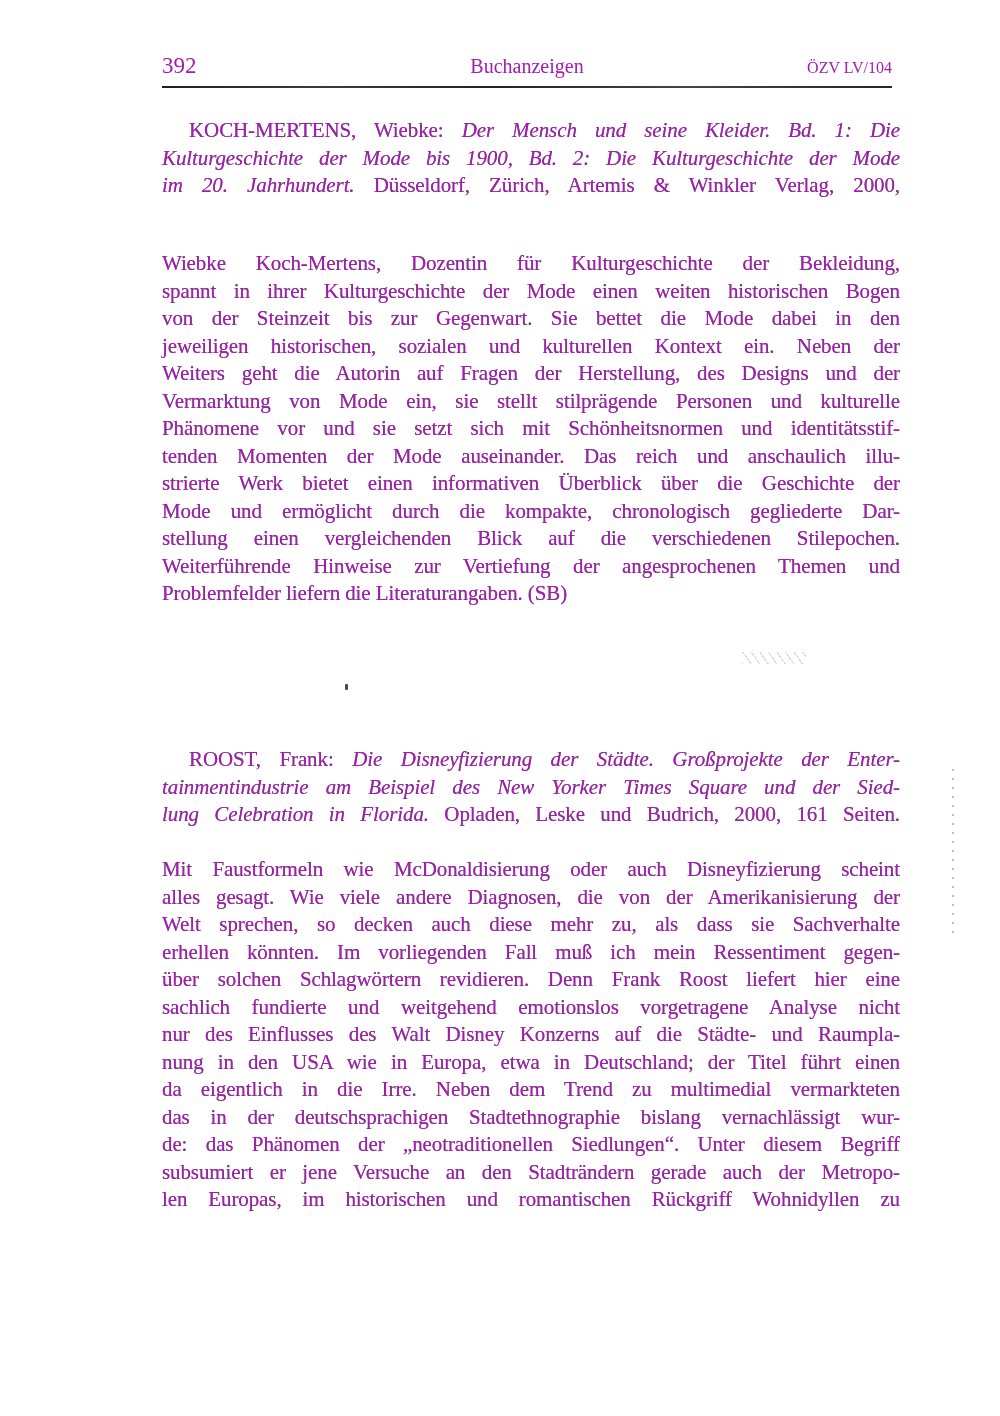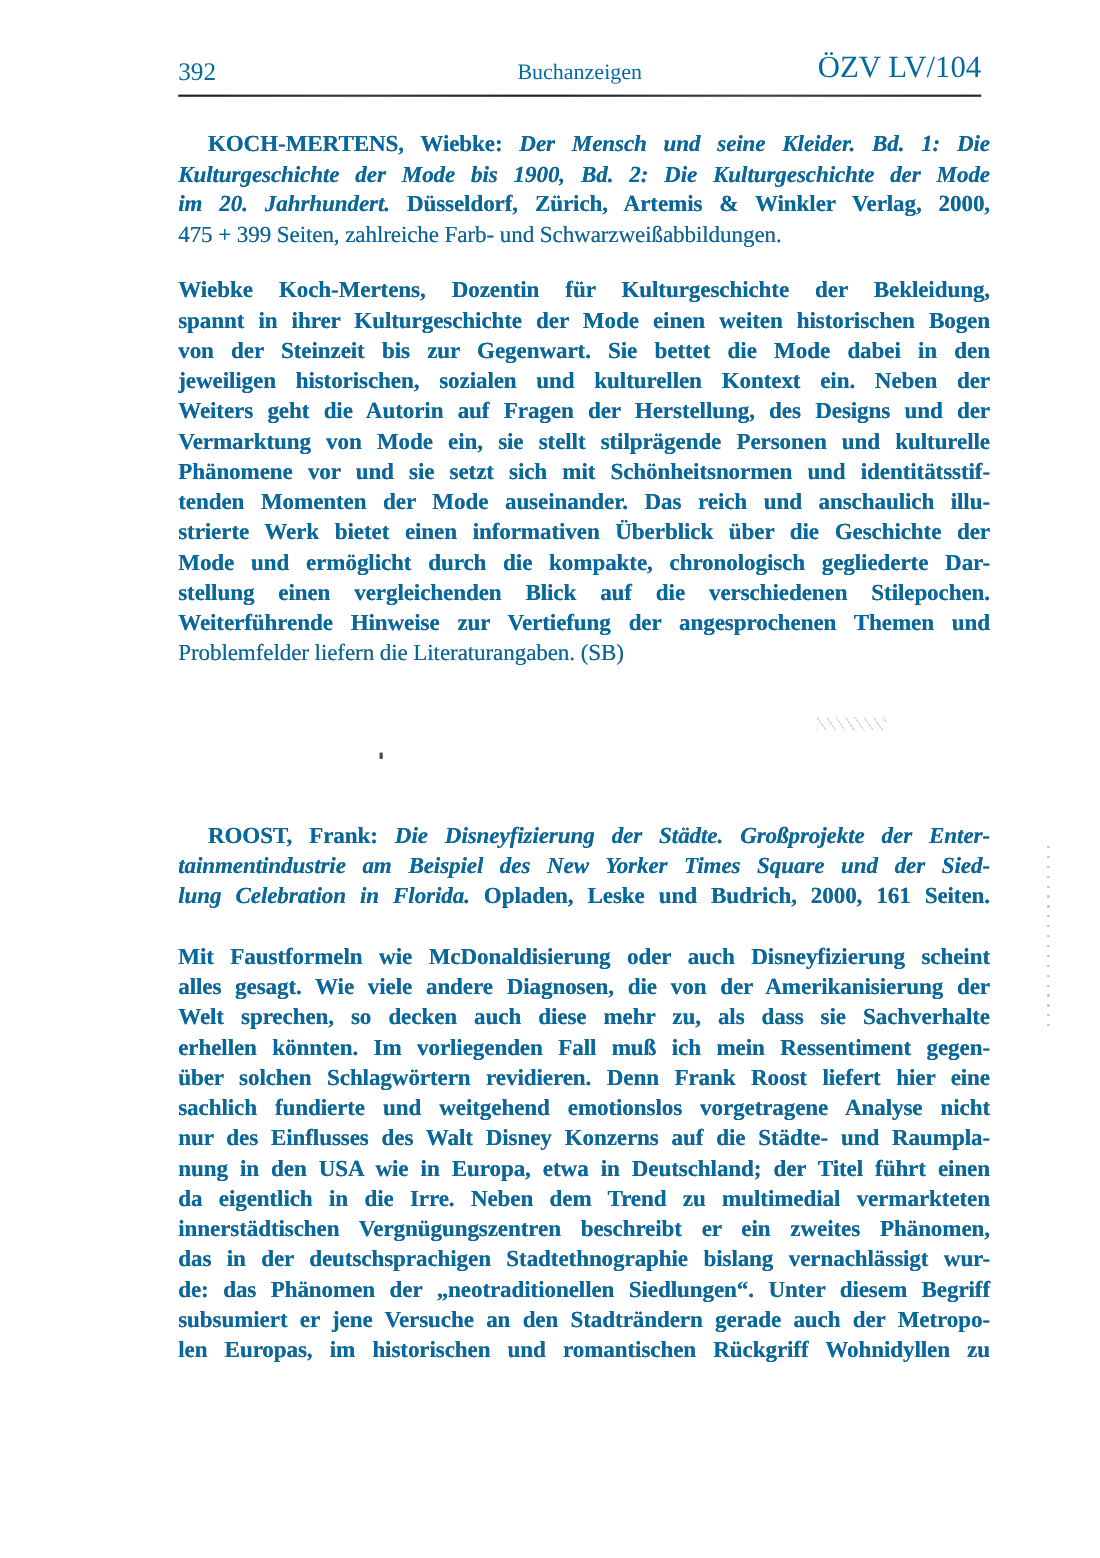--- a/index.html
+++ b/index.html
@@ -2,61 +2,61 @@
 <html><head>
 <meta charset="utf-8">
 <style>
   html, body { margin: 0; padding: 0; background: #ffffff; }
   .page {
     position: relative;
     width: 1000px;
     height: 1416px;
     background: #ffffff;
     font-family: "Liberation Serif", "DejaVu Serif", serif;
-    color: #0369a1;
+    color: #a21caf;
     overflow: hidden;
   }
   
   .pagehead {
     position: absolute;
     left: 162px;
     top: 52px;
     width: 730px;
     height: 25px;
   }
   .pagehead .pnum {
     position: absolute; left: 0; bottom: 0;
     font-size: 23px; line-height: 1;
   }
   .pagehead .rtitle {
     position: absolute; left: 0; bottom: 1px; width: 100%;
     text-align: center; font-size: 20px; line-height: 1;
   }
   .pagehead .jref {
     position: absolute; right: 0; bottom: 1px;
-    font-size: 28px; line-height: 1;
+    font-size: 16px; line-height: 1;
   }
   .rule {
     position: absolute;
     left: 162px; top: 86px;
     width: 730px; height: 2px;
     background: linear-gradient(90deg,#1f1f1f 0%,#3c3c3c 22%,#222 45%,#454545 72%,#262626 100%);
   }
   
   .textblock {
     position: absolute;
     left: 162px;
     width: 738px;
     font-size: 21px;
     line-height: 27.5px;
     letter-spacing: -0.1px;
     text-shadow: 0 0 0.4px rgba(0,0,0,0.55);
   }
   .tline { text-align: left; }
-  .tline.fill { text-align: justify; text-align-last: justify; font-weight: bold; -moz-text-align-last: justify; }
+  .tline.fill { text-align: justify; text-align-last: justify; -moz-text-align-last: justify; }
   .tline.indent { text-indent: 27px; }
   .it { font-style: italic; }
   
   .speck {
     position: absolute; left: 345px; top: 684px;
     width: 3px; height: 6px; background: #4a4a4a; border-radius: 1px;
   }
   .smudge {
     position: absolute; left: 742px; top: 652px;
     width: 64px; height: 12px;
@@ -79,21 +79,20 @@
     <span class="rtitle">Buchanzeigen</span>
     <span class="jref">ÖZV LV/104</span>
   </div>
 
   <div class="rule"></div>
 
   <div class="textblock" style="top:117px">
       <div class="tline fill indent"><span>KOCH-MERTENS, Wiebke: </span><span class="it">Der Mensch und seine Kleider. Bd. 1: Die</span></div>
       <div class="tline fill"><span class="it">Kulturgeschichte der Mode bis 1900, Bd. 2: Die Kulturgeschichte der Mode</span></div>
       <div class="tline fill"><span class="it">im 20. Jahrhundert.</span><span> Düsseldorf, Zürich, Artemis &amp; Winkler Verlag, 2000,</span></div>
-      <div class="tline"><span>475 + 399 Seiten, zahlreiche Farb- und Schwarzweißabbildungen.</span></div>
     </div>
 
   <div class="textblock" style="top:250px">
       <div class="tline fill"><span>Wiebke Koch-Mertens, Dozentin für Kulturgeschichte der Bekleidung,</span></div>
       <div class="tline fill"><span>spannt in ihrer Kulturgeschichte der Mode einen weiten historischen Bogen</span></div>
       <div class="tline fill"><span>von der Steinzeit bis zur Gegenwart. Sie bettet die Mode dabei in den</span></div>
       <div class="tline fill"><span>jeweiligen historischen, sozialen und kulturellen Kontext ein. Neben der</span></div>
       <div class="tline fill"><span>Weiters geht die Autorin auf Fragen der Herstellung, des Designs und der</span></div>
       <div class="tline fill"><span>Vermarktung von Mode ein, sie stellt stilprägende Personen und kulturelle</span></div>
       <div class="tline fill"><span>Phänomene vor und sie setzt sich mit Schönheitsnormen und identitätsstif-</span></div>
@@ -117,21 +116,20 @@
   <div class="textblock" style="top:856px">
       <div class="tline fill"><span>Mit Faustformeln wie McDonaldisierung oder auch Disneyfizierung scheint</span></div>
       <div class="tline fill"><span>alles gesagt. Wie viele andere Diagnosen, die von der Amerikanisierung der</span></div>
       <div class="tline fill"><span>Welt sprechen, so decken auch diese mehr zu, als dass sie Sachverhalte</span></div>
       <div class="tline fill"><span>erhellen könnten. Im vorliegenden Fall muß ich mein Ressentiment gegen-</span></div>
       <div class="tline fill"><span>über solchen Schlagwörtern revidieren. Denn Frank Roost liefert hier eine</span></div>
       <div class="tline fill"><span>sachlich fundierte und weitgehend emotionslos vorgetragene Analyse nicht</span></div>
       <div class="tline fill"><span>nur des Einflusses des Walt Disney Konzerns auf die Städte- und Raumpla-</span></div>
       <div class="tline fill"><span>nung in den USA wie in Europa, etwa in Deutschland; der Titel führt einen</span></div>
       <div class="tline fill"><span>da eigentlich in die Irre. Neben dem Trend zu multimedial vermarkteten</span></div>
-      <div class="tline fill"><span>innerstädtischen Vergnügungszentren beschreibt er ein zweites Phänomen,</span></div>
       <div class="tline fill"><span>das in der deutschsprachigen Stadtethnographie bislang vernachlässigt wur-</span></div>
       <div class="tline fill"><span>de: das Phänomen der „neotraditionellen Siedlungen“. Unter diesem Begriff</span></div>
       <div class="tline fill"><span>subsumiert er jene Versuche an den Stadträndern gerade auch der Metropo-</span></div>
       <div class="tline fill"><span>len Europas, im historischen und romantischen Rückgriff Wohnidyllen zu</span></div>
     </div>
 
   <div class="dotline"></div>
 
 </div>
 

